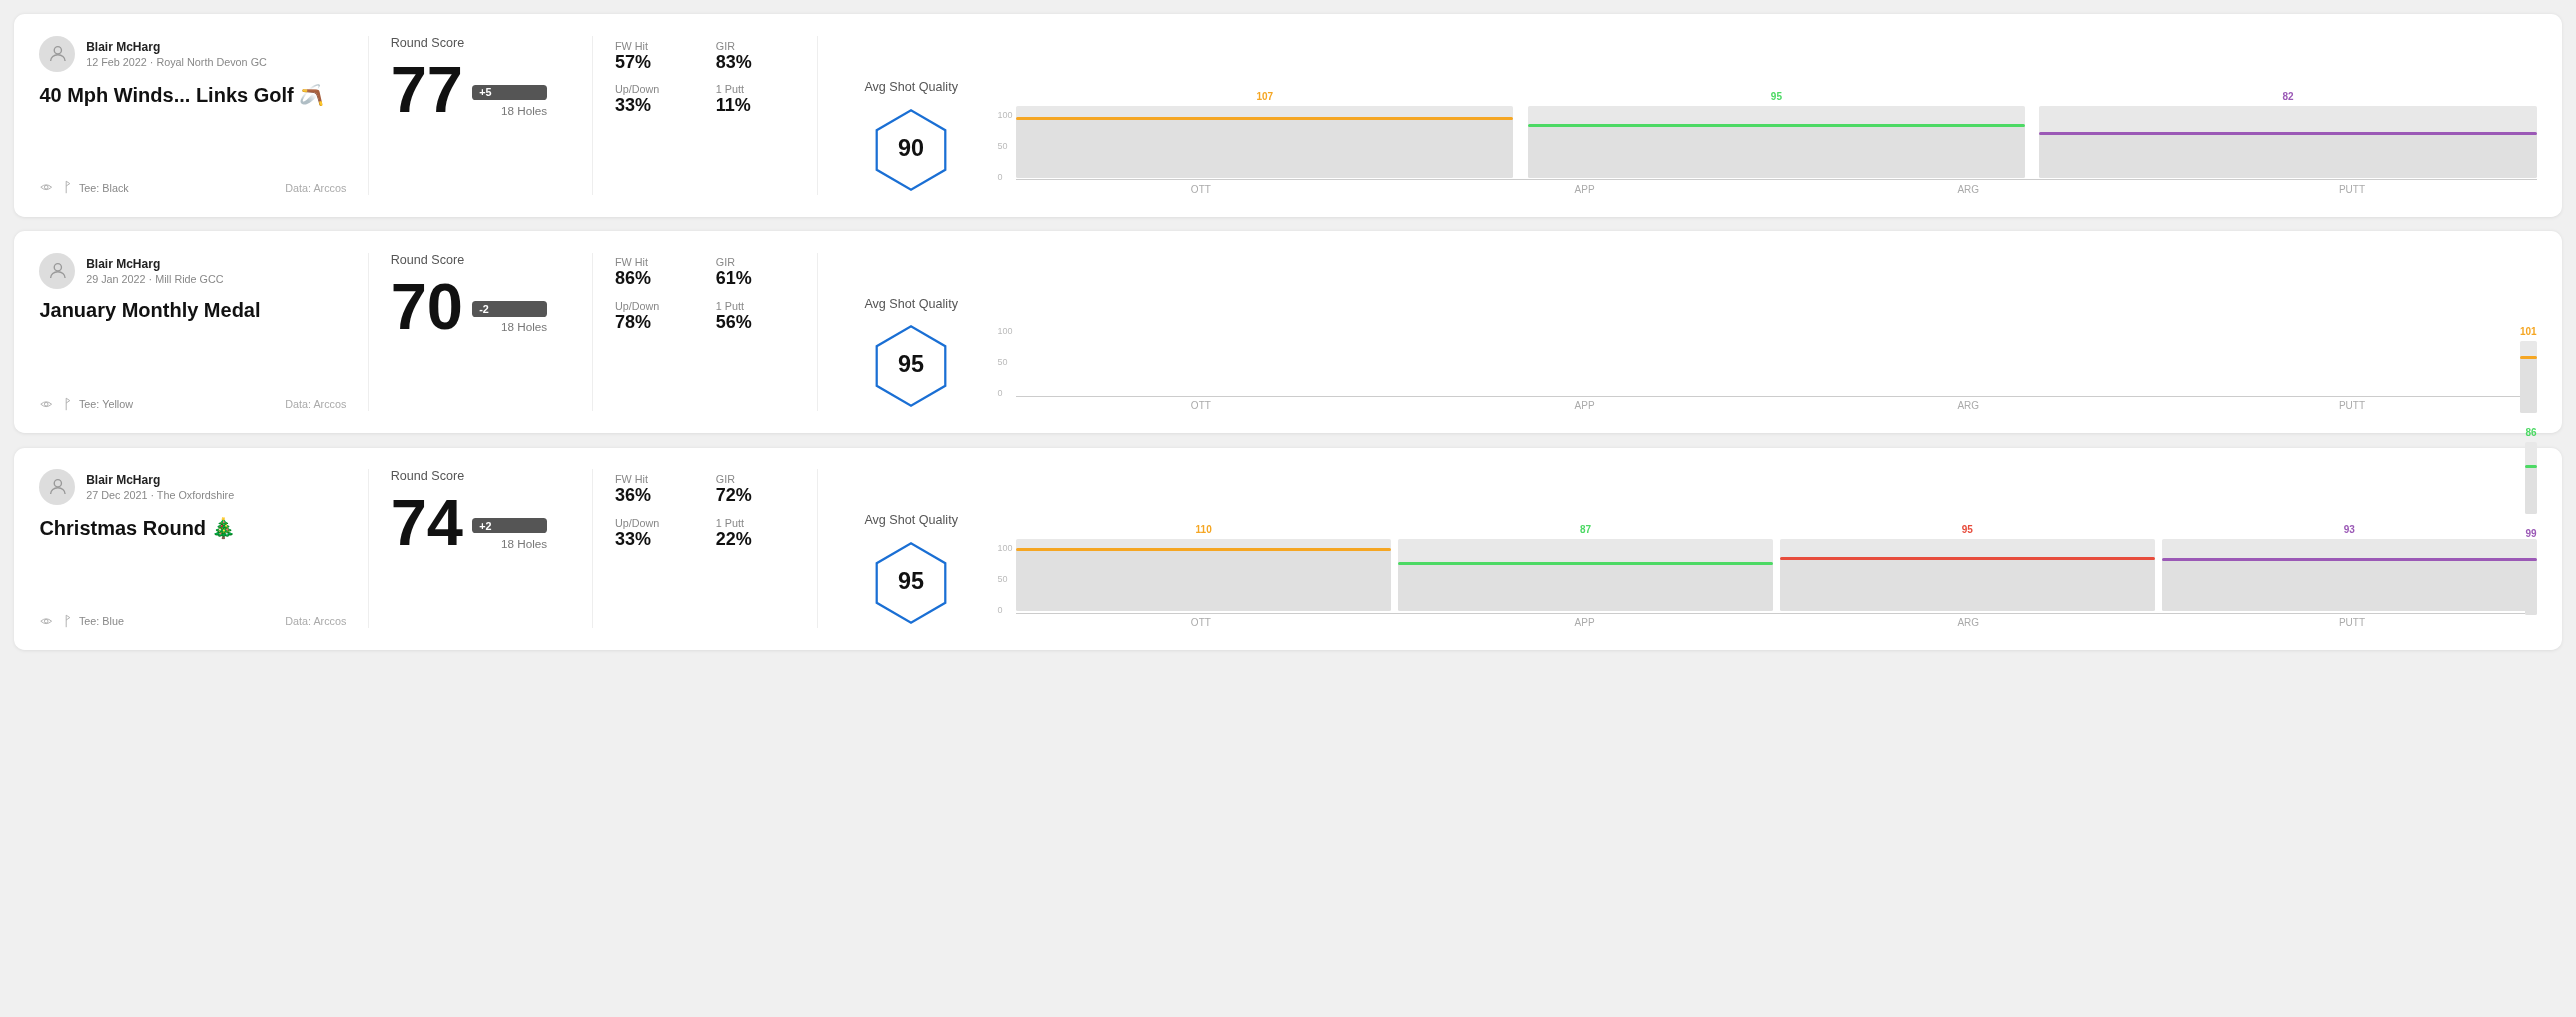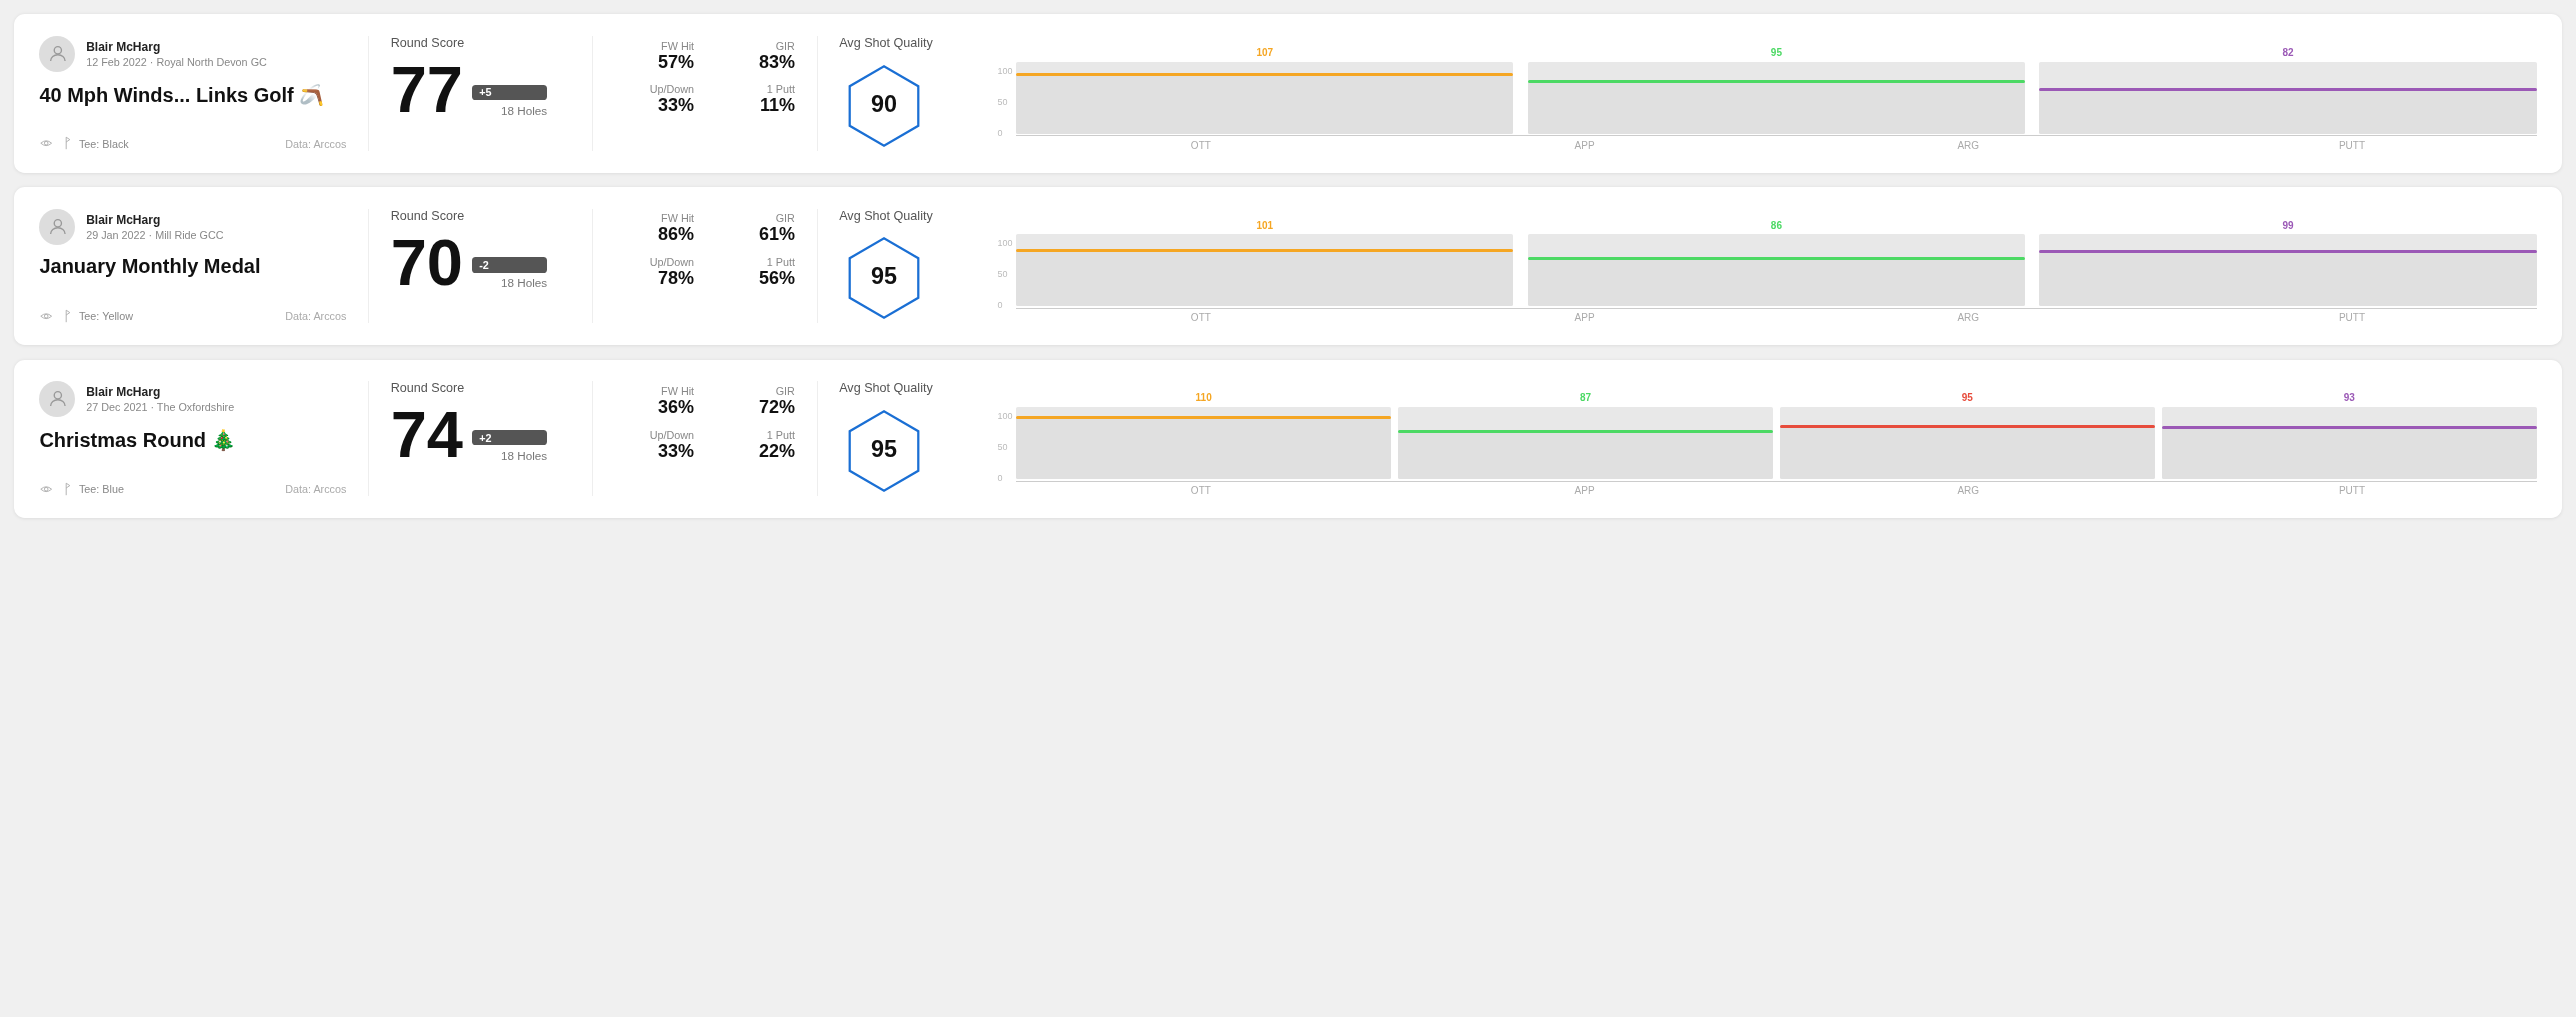--- a/index.html
+++ b/index.html
@@ -119,21 +119,20 @@
       font-size: 11.7px;
       color: #777;
       margin-left: 29px;
     }
     .stats-section {
       width: 180px;
       flex-shrink: 0;
       display: flex;
       flex-direction: column;
       gap: 7.2px;
-      text-align: right;
     }
     .stats-grid {
       display: grid;
       grid-template-columns: 1fr 1fr;
       gap: 10.8px 21.7px;
       margin-top: 3.6px;
     }
     .stat-item {}
     .stat-label {
       font-size: 10.8px;
@@ -142,21 +141,22 @@
     .stat-value {
       font-size: 18px;
       font-weight: 700;
       color: #111;
     }
     .quality-section {
       width: 144px;
       flex-shrink: 0;
       display: flex;
       flex-direction: column;
-      align-items: flex-start;
+      align-items: center;
+      margin-top: 44px;
     }
     .quality-label {
       font-size: 12.6px;
       color: #555;
       margin-bottom: 10.8px;
     }
     .hexagon-container {
       display: flex;
       align-items: center;
       justify-content: center;
@@ -448,21 +448,21 @@
       </div>
 
     <div class="chart-section">
       <div style="display:flex; align-items:flex-start; gap:0;">
         <div class="chart-y-axis">
           <span>100</span>
           <span>50</span>
           <span>0</span>
         </div>
         <div style="flex:1; display:flex; flex-direction:column;">
-          <div style="display:flex; gap:14.4px; height:68px; align-items:flex-end;">
+          <div style="display:flex; gap:14.4px; height:68px; align-items:flex-end;flex-direction:column;">
 
       <div class="bar-group">
         <span class="bar-value" style="color:#f5a623">101</span>
         <div class="bar-bg">
           <div class="bar-fill" style="height:57px; background: #e0e0e0;"></div>
           <div class="bar-line" style="bottom:54px; background:#f5a623;"></div>
         </div>
       </div>
 
       <div class="bar-group">

